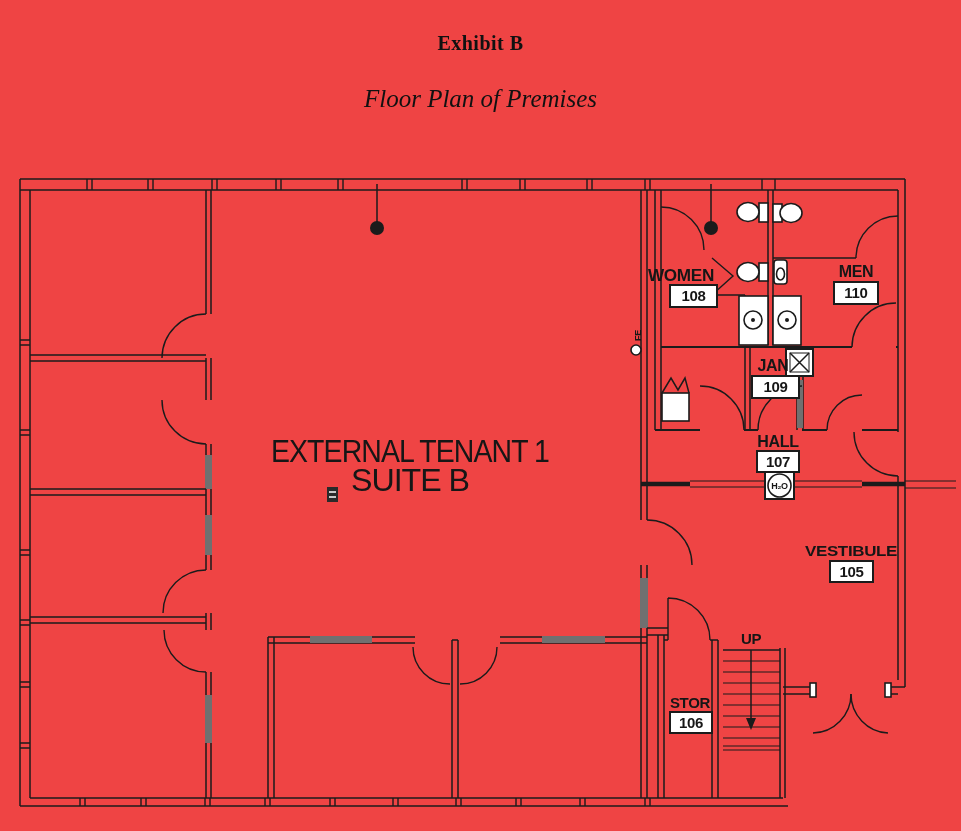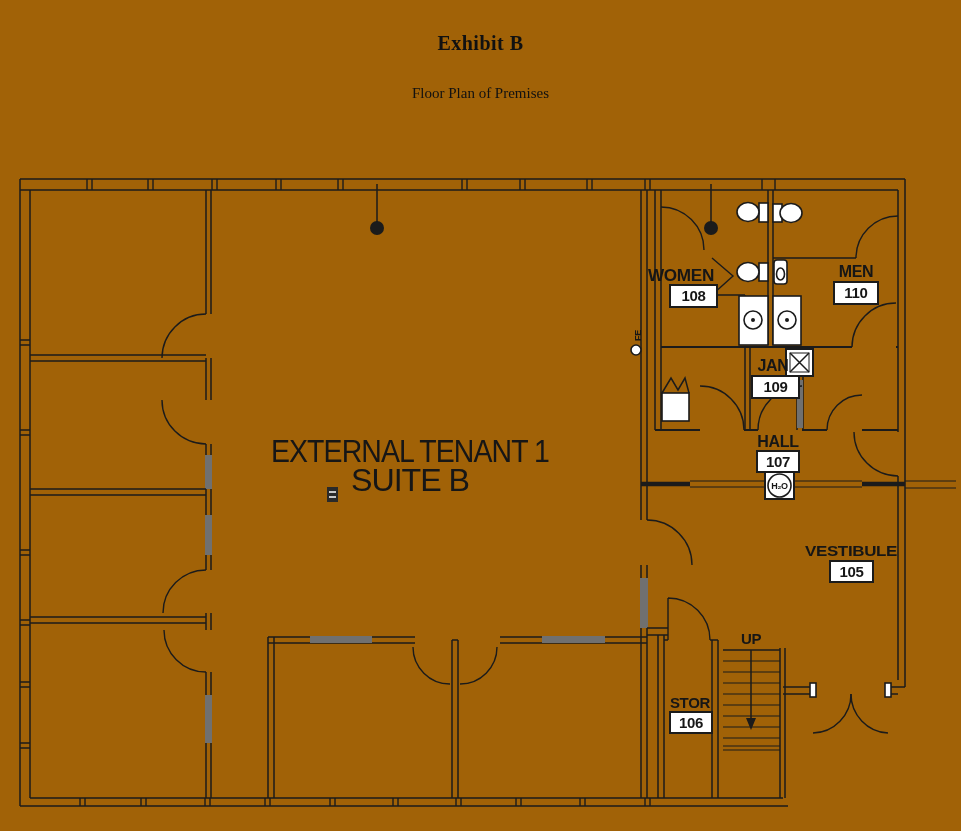--- a/index.html
+++ b/index.html
@@ -1,29 +1,29 @@
 <!DOCTYPE html>
 <html><head>
 <meta charset="utf-8">
 <style>
   html,body{margin:0;padding:0;background:#e8e8e8;}
   .page{
-    position:relative;width:961px;height:831px;background:#a16207;
+    position:relative;width:961px;height:831px;background:#ef4444;
     font-family:"Liberation Sans",sans-serif;overflow:hidden;
     box-shadow:0 0 6px rgba(0,0,0,.3);
   }
   .doc-title{
     position:absolute;top:32px;left:0;width:100%;text-align:center;
     font-family:"Liberation Serif","DejaVu Serif",serif;
     font-size:20px;font-weight:bold;color:#111;letter-spacing:.5px;
   }
   .doc-subtitle{
     position:absolute;top:85px;left:0;width:100%;text-align:center;
     font-family:"Liberation Serif","DejaVu Serif",serif;
-    font-size:15px;font-weight:normal;color:#111;
+    font-size:25px;font-weight:normal;color:#111;font-style:italic;
   }
   svg{position:absolute;top:0;left:0;}
   svg text{
     font-family:"Liberation Sans",sans-serif;
     fill:#161616;letter-spacing:-0.3px;
   }
   .lbl{font-size:16px;font-weight:bold;}
   .lbl-sm{font-size:15px;font-weight:bold;}
   .num{font-size:15px;font-weight:bold;}
   .big{font-size:31px;font-weight:normal;letter-spacing:-1px;}

